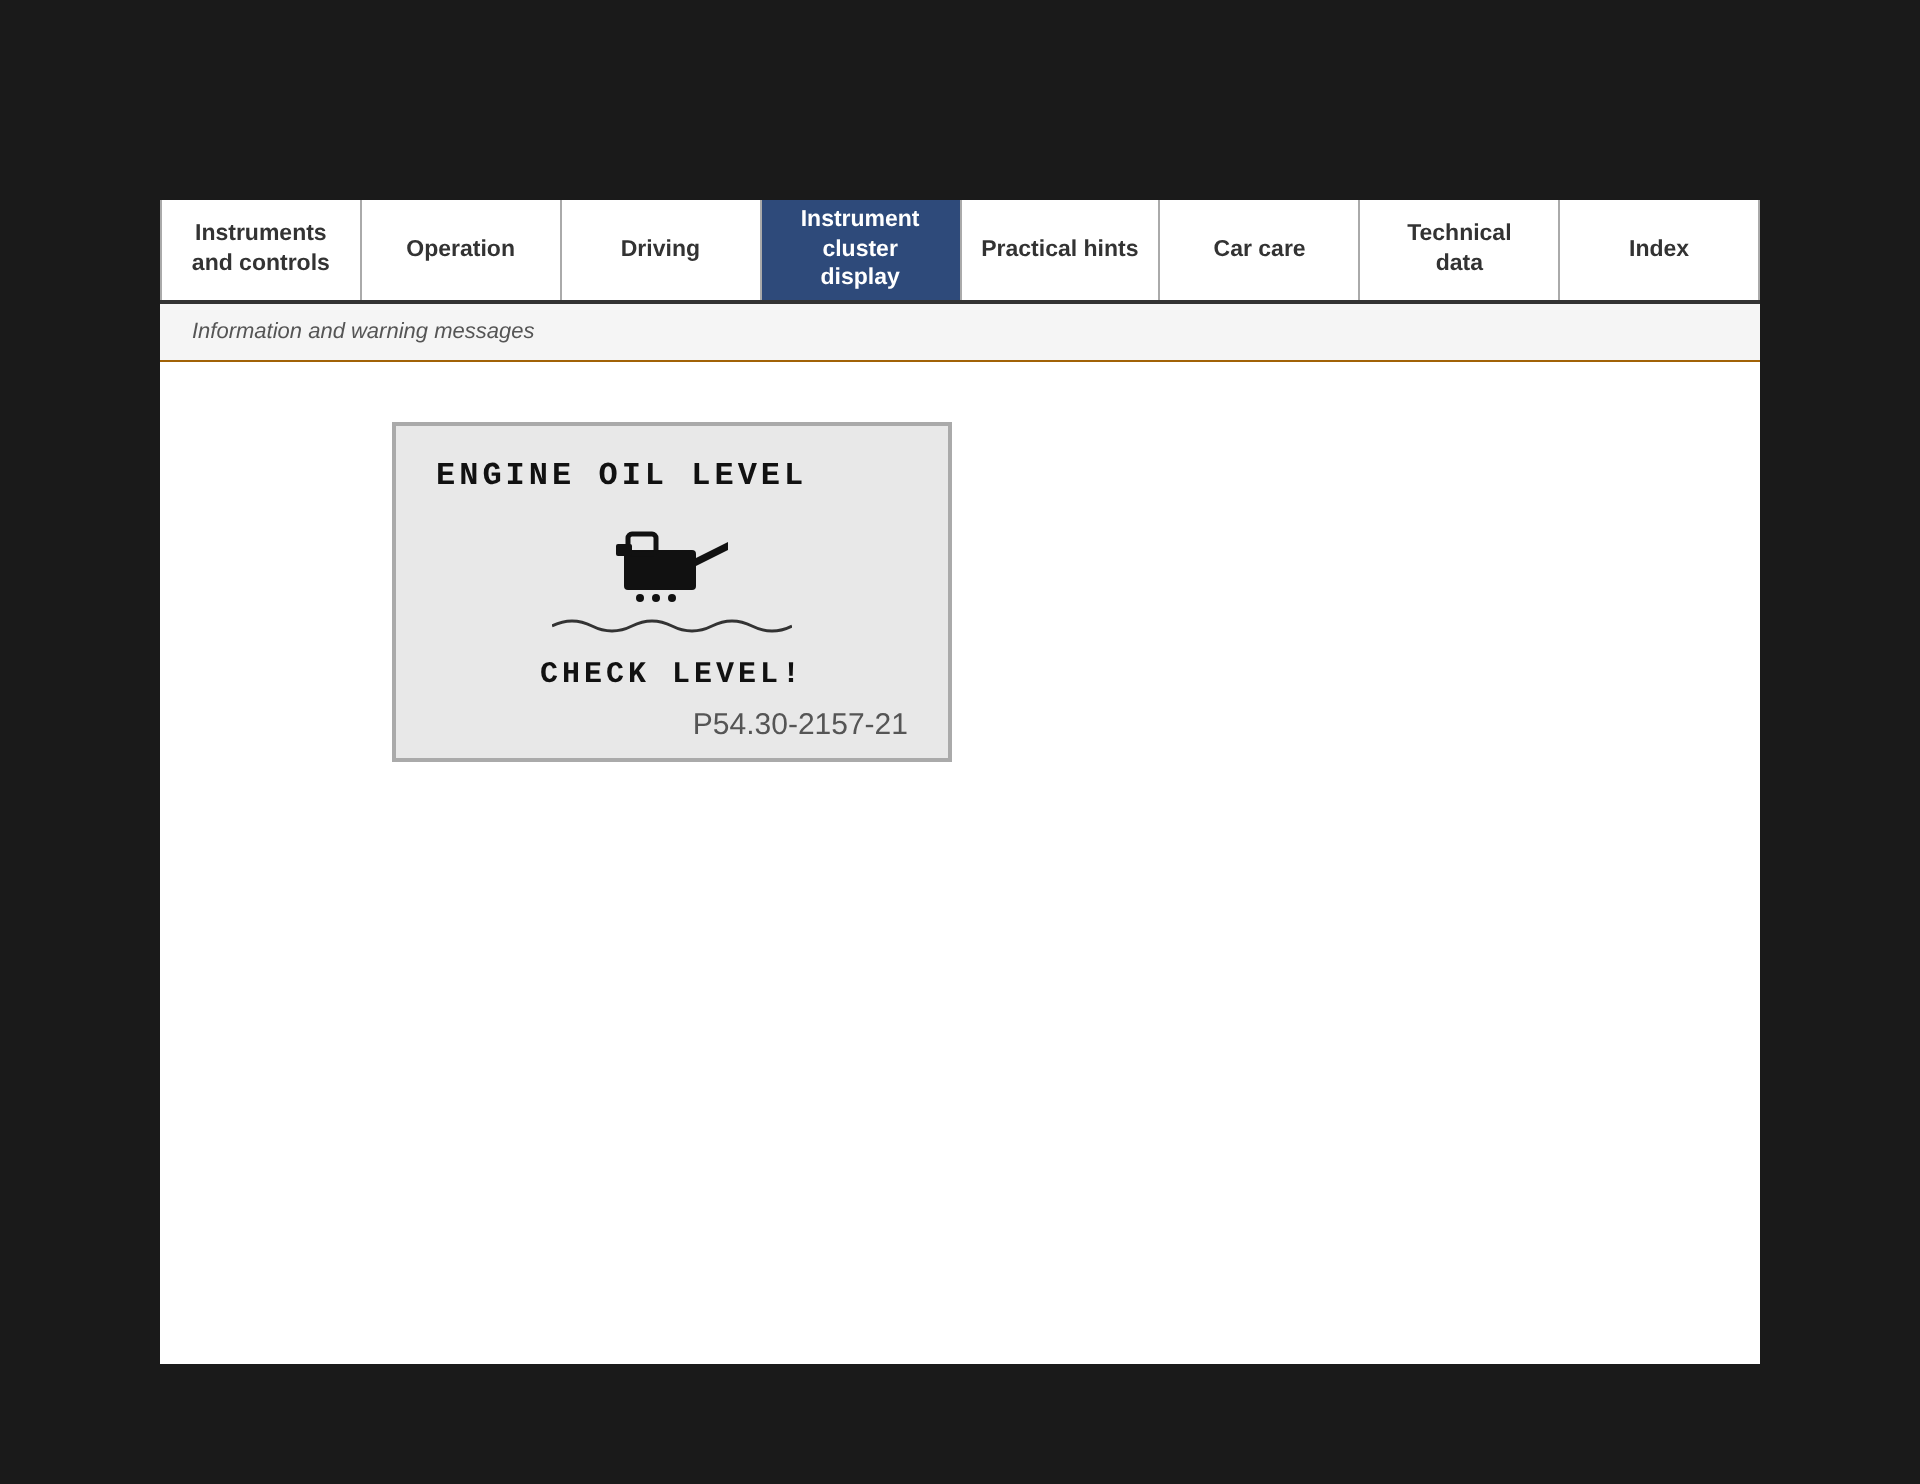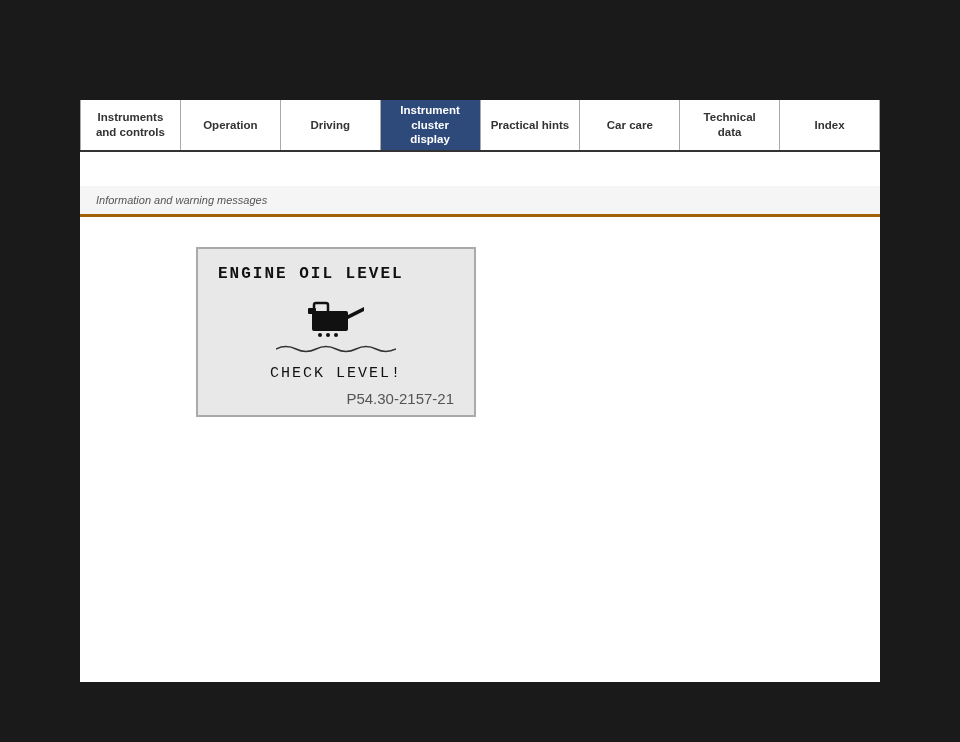--- a/index.html
+++ b/index.html
@@ -62,23 +62,22 @@
       background-color: #2e4a7a;
       color: #ffffff;
     }
 
     
     .subtitle {
       padding: 8px 16px;
       font-size: 11px;
       color: #555;
       font-style: italic;
-      border-bottom: 3px solid #a16207;
+      border-bottom: 1px solid #a16207;
       background-color: #f5f5f5;
-      margin-top: 34px;
     }
 
     
     .main-content {
       padding: 20px 16px;
       background-color: #ffffff;
     }
 
     
     .display-box {
@@ -103,21 +102,21 @@
     
     .oil-icon-area {
       display: flex;
       justify-content: center;
       margin: 4px 0 10px 0;
     }
 
     .display-text-bottom {
       font-family: 'Courier New', Courier, monospace;
       font-size: 15px;
-      font-weight: normal;
+      font-weight: bold;
       letter-spacing: 2px;
       color: #111;
       text-align: center;
       margin-bottom: 8px;
     }
 
     .display-ref {
       text-align: right;
       font-size: 15px;
       color: #555;

